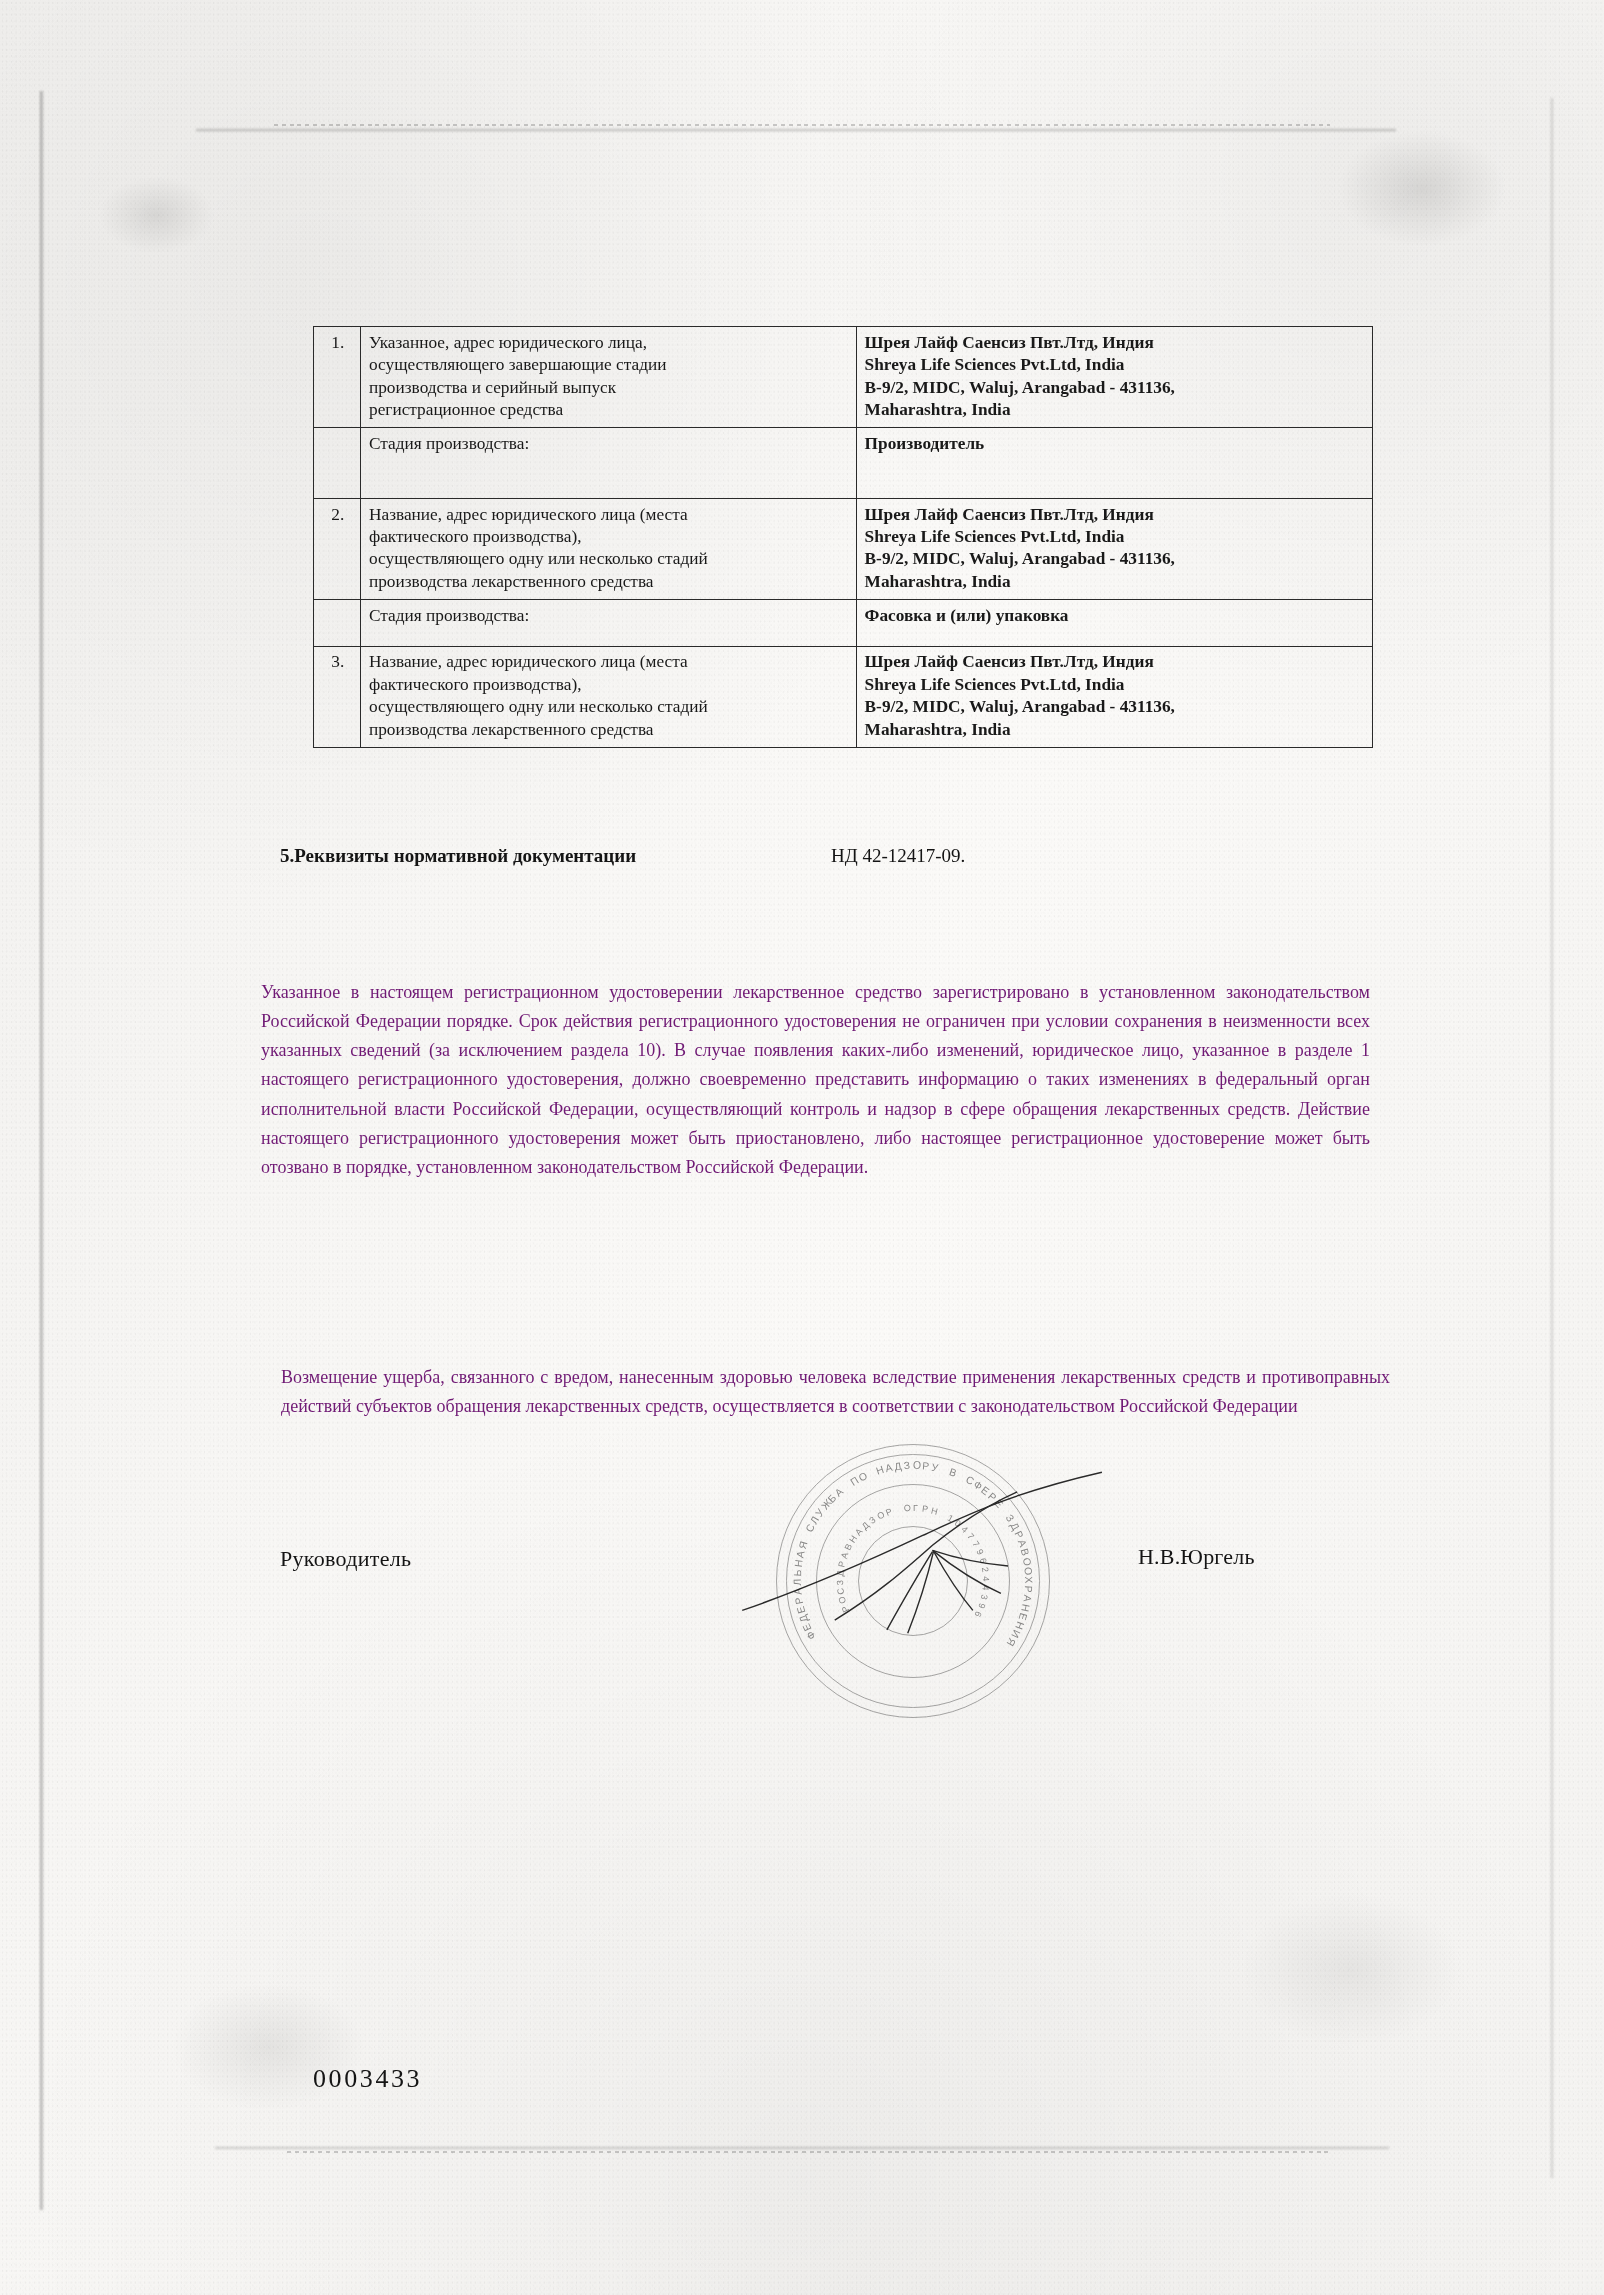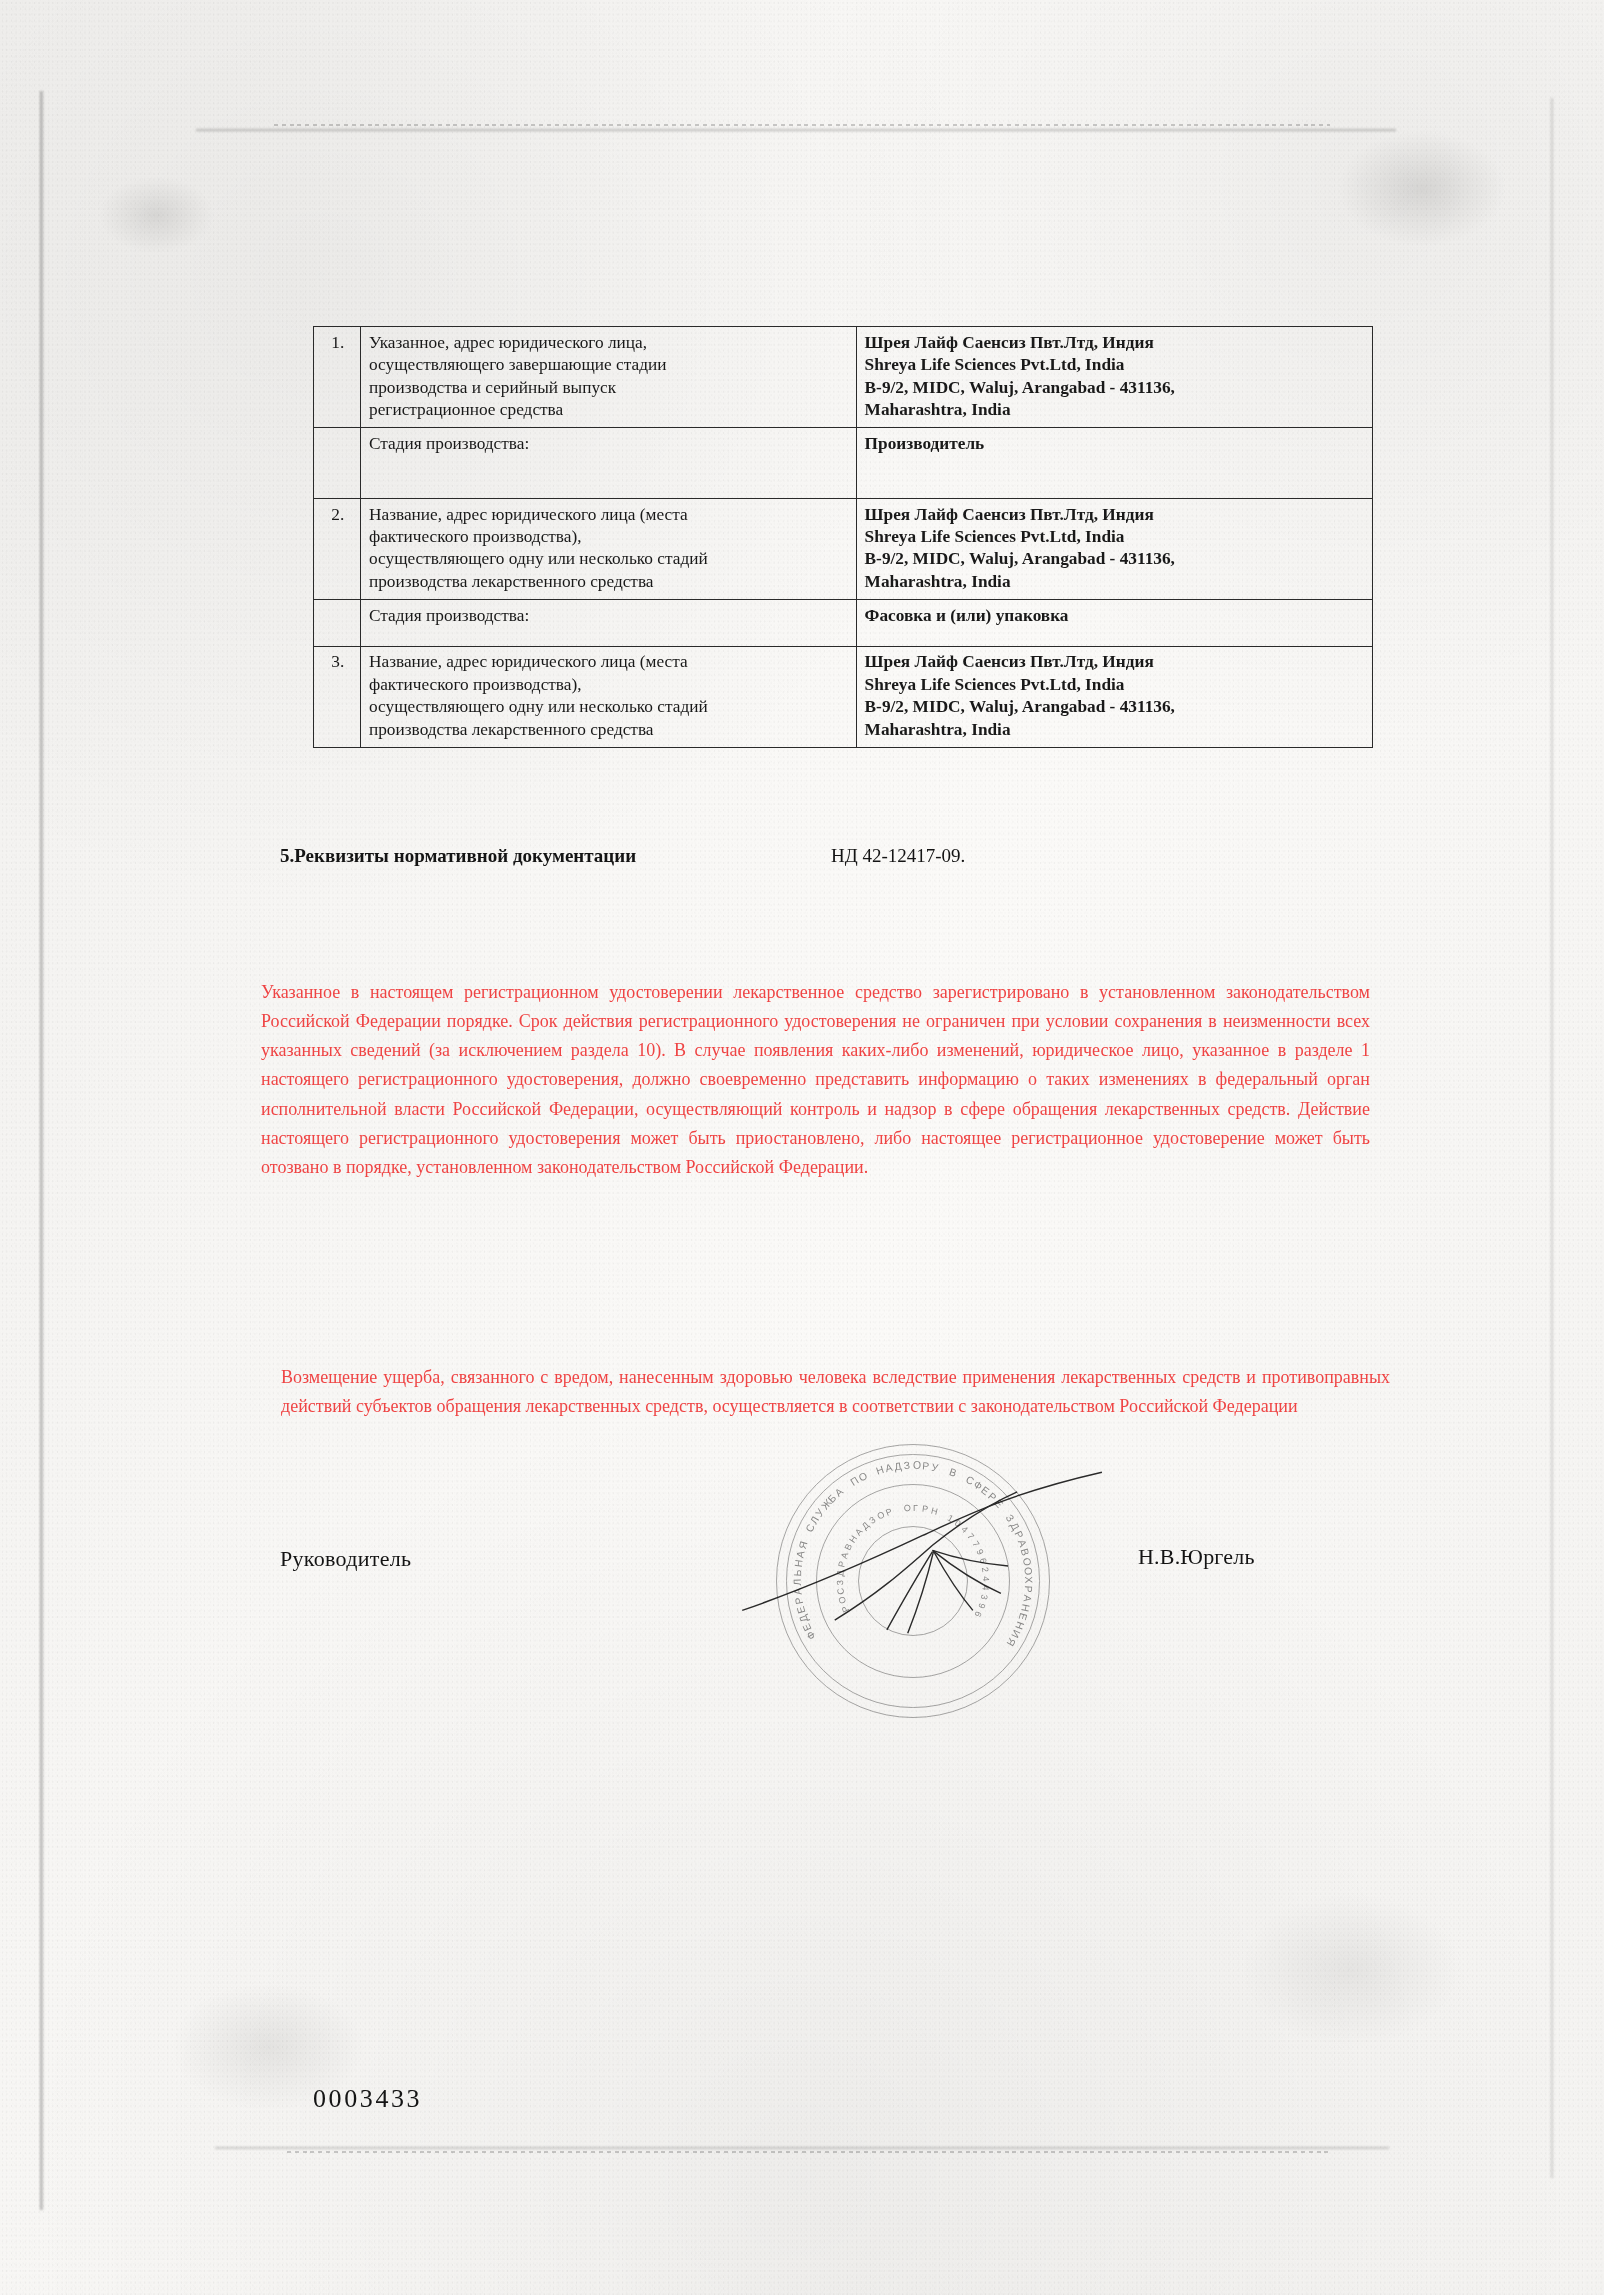--- a/index.html
+++ b/index.html
@@ -118,21 +118,21 @@
 
   
   .para {
     position: absolute;
     left: 261px;
     width: 1109px;
     font-size: 18px;
     line-height: 1.62;
     text-align: justify;
     text-justify: inter-word;
-    color: #ef4444;
+    color: #701a75;
   }
   .para-1 { top: 978px; }
   .para-2 { top: 1363px; margin-left: 20px; }
 
   
   .sig-label {
     position: absolute;
     left: 280px;
     top: 1546px;
     font-size: 22px;
@@ -190,21 +190,20 @@
 
   
   .doc-number {
     position: absolute;
     left: 313px;
     top: 2064px;
     font-size: 26px;
     letter-spacing: 2.6px;
     font-family: "Liberation Serif", serif;
     color: #151515;
-    margin-top: 20px;
   }
 
   
   .dashline {
     position: absolute;
     height: 2px;
     background: repeating-linear-gradient(to right, rgba(0,0,0,0.35) 0 3.9px, rgba(0,0,0,0) 3.9px 7.8px);
     opacity: 0.55;
   }
 </style>

